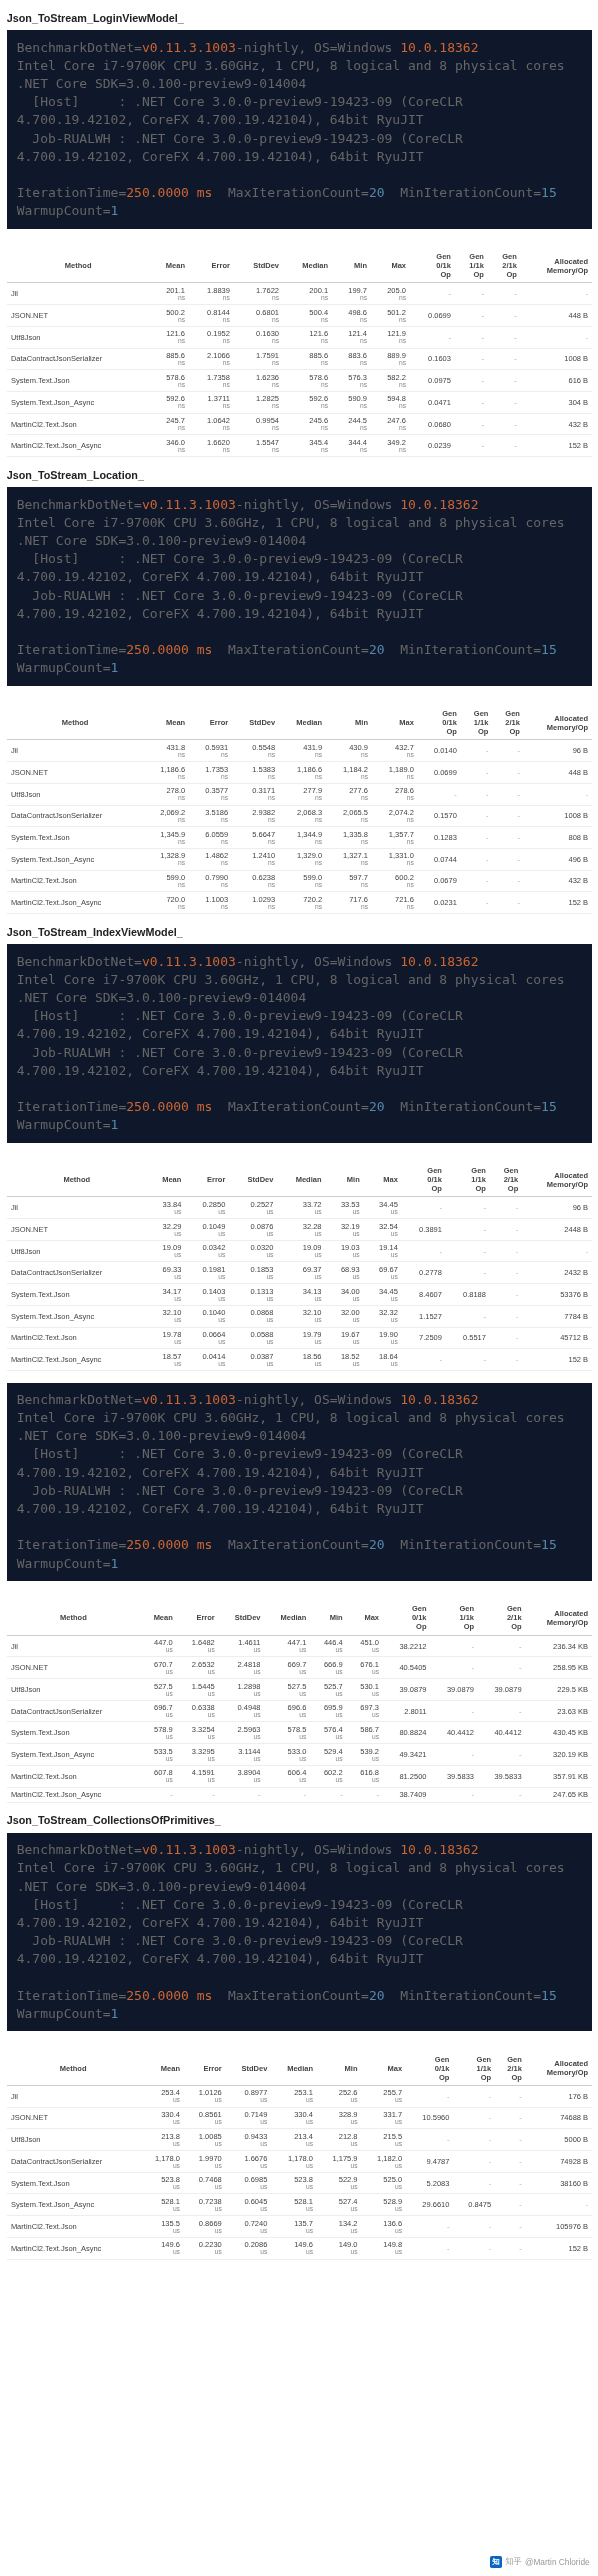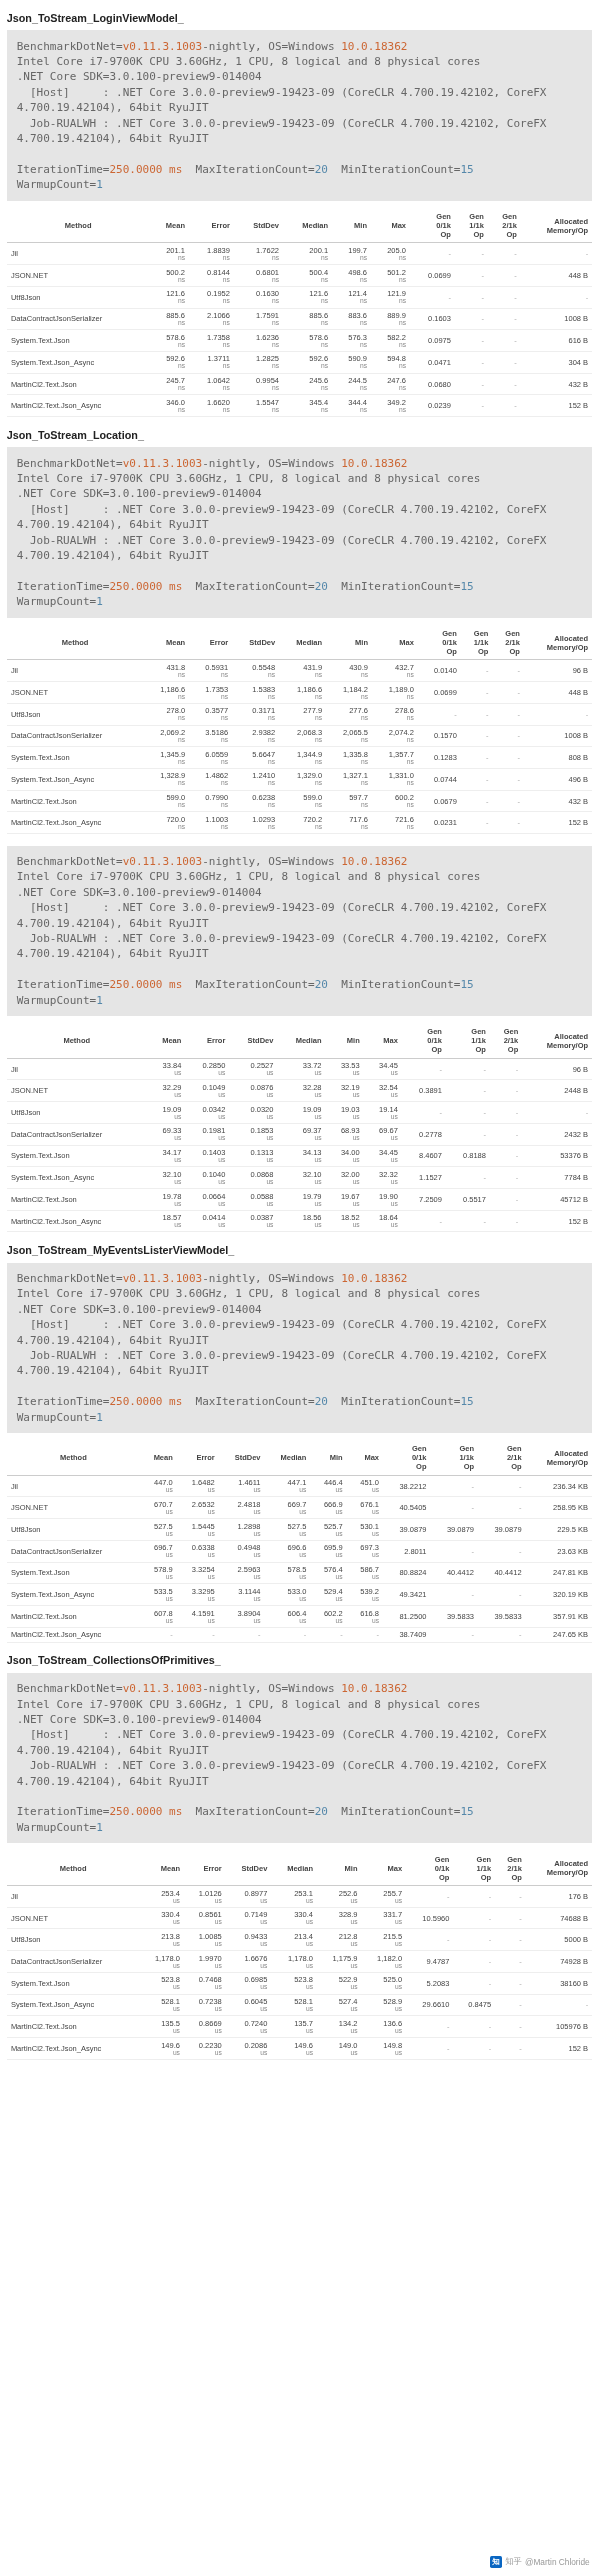--- a/index.html
+++ b/index.html
@@ -12,27 +12,27 @@
     box-sizing: border-box;
     background: #fff;
   }
   .section-title {
     font-size: 10.8px;
     font-weight: 700;
     color: #222;
     margin: 5px 0 6.7px 0;
   }
   .env-box {
-    background-color: #e5e5e5;
+    background-color: #0f172a;
     padding: 8.3px 10px;
     font-family: Consolas, Monaco, monospace;
-    font-size: 11px;
+    font-size: 13px;
     line-height: 1.4;
     color: #666;
-    margin-bottom: 8px;
+    margin-bottom: 20px;
     white-space: pre-wrap;
   }
   .env-box .hl { color: #cc6633; }
   .env-box .num { color: #5588aa; }
   table {
     width: 100%;
     border-collapse: collapse;
     font-size: 7.5px;
     margin-bottom: 11.6px;
   }
@@ -337,20 +337,21 @@
           <td>720.2<span class="sub">ns</span></td>
           <td>717.6<span class="sub">ns</span></td>
           <td>721.6<span class="sub">ns</span></td>
           <td>0.0231</td>
           <td><span class="dash">-</span></td>
           <td><span class="dash">-</span></td>
           <td>152 B</td>
         </tr>
       </tbody>
     </table>
+    <div class="section-title">Json_ToStream_IndexViewModel_</div>
     <div class="env-box">BenchmarkDotNet=<span class="hl">v0.11.3.1003</span>-nightly, OS=Windows <span class="hl">10.0.18362</span>
 Intel Core i7-9700K CPU 3.60GHz, 1 CPU, 8 logical and 8 physical cores
 .NET Core SDK=3.0.100-preview9-014004
   [Host]     : .NET Core 3.0.0-preview9-19423-09 (CoreCLR 4.700.19.42102, CoreFX 4.700.19.42104), 64bit RyuJIT
   Job-RUALWH : .NET Core 3.0.0-preview9-19423-09 (CoreCLR 4.700.19.42102, CoreFX 4.700.19.42104), 64bit RyuJIT
 
 IterationTime=<span class="hl">250.0000 ms</span>  MaxIterationCount=<span class="num">20</span>  MinIterationCount=<span class="num">15</span>
 WarmupCount=<span class="num">1</span></div>
     <table>
       <thead>
@@ -468,21 +469,20 @@
           <td>18.56<span class="sub">us</span></td>
           <td>18.52<span class="sub">us</span></td>
           <td>18.64<span class="sub">us</span></td>
           <td><span class="dash">-</span></td>
           <td><span class="dash">-</span></td>
           <td><span class="dash">-</span></td>
           <td>152 B</td>
         </tr>
       </tbody>
     </table>
-    <div class="section-title">Json_ToStream_MyEventsListerViewModel_</div>
     <div class="env-box">BenchmarkDotNet=<span class="hl">v0.11.3.1003</span>-nightly, OS=Windows <span class="hl">10.0.18362</span>
 Intel Core i7-9700K CPU 3.60GHz, 1 CPU, 8 logical and 8 physical cores
 .NET Core SDK=3.0.100-preview9-014004
   [Host]     : .NET Core 3.0.0-preview9-19423-09 (CoreCLR 4.700.19.42102, CoreFX 4.700.19.42104), 64bit RyuJIT
   Job-RUALWH : .NET Core 3.0.0-preview9-19423-09 (CoreCLR 4.700.19.42102, CoreFX 4.700.19.42104), 64bit RyuJIT
 
 IterationTime=<span class="hl">250.0000 ms</span>  MaxIterationCount=<span class="num">20</span>  MinIterationCount=<span class="num">15</span>
 WarmupCount=<span class="num">1</span></div>
     <table>
       <thead>
@@ -557,21 +557,21 @@
           <td>System.Text.Json</td>
           <td>578.9<span class="sub">us</span></td>
           <td>3.3254<span class="sub">us</span></td>
           <td>2.5963<span class="sub">us</span></td>
           <td>578.5<span class="sub">us</span></td>
           <td>576.4<span class="sub">us</span></td>
           <td>586.7<span class="sub">us</span></td>
           <td>80.8824</td>
           <td>40.4412</td>
           <td>40.4412</td>
-          <td>247.81 KB</td>
+          <td>430.45 KB</td>
         </tr>
         <tr>
           <td>System.Text.Json_Async</td>
           <td>533.5<span class="sub">us</span></td>
           <td>3.3295<span class="sub">us</span></td>
           <td>3.1144<span class="sub">us</span></td>
           <td>533.0<span class="sub">us</span></td>
           <td>529.4<span class="sub">us</span></td>
           <td>539.2<span class="sub">us</span></td>
           <td>49.3421</td>

